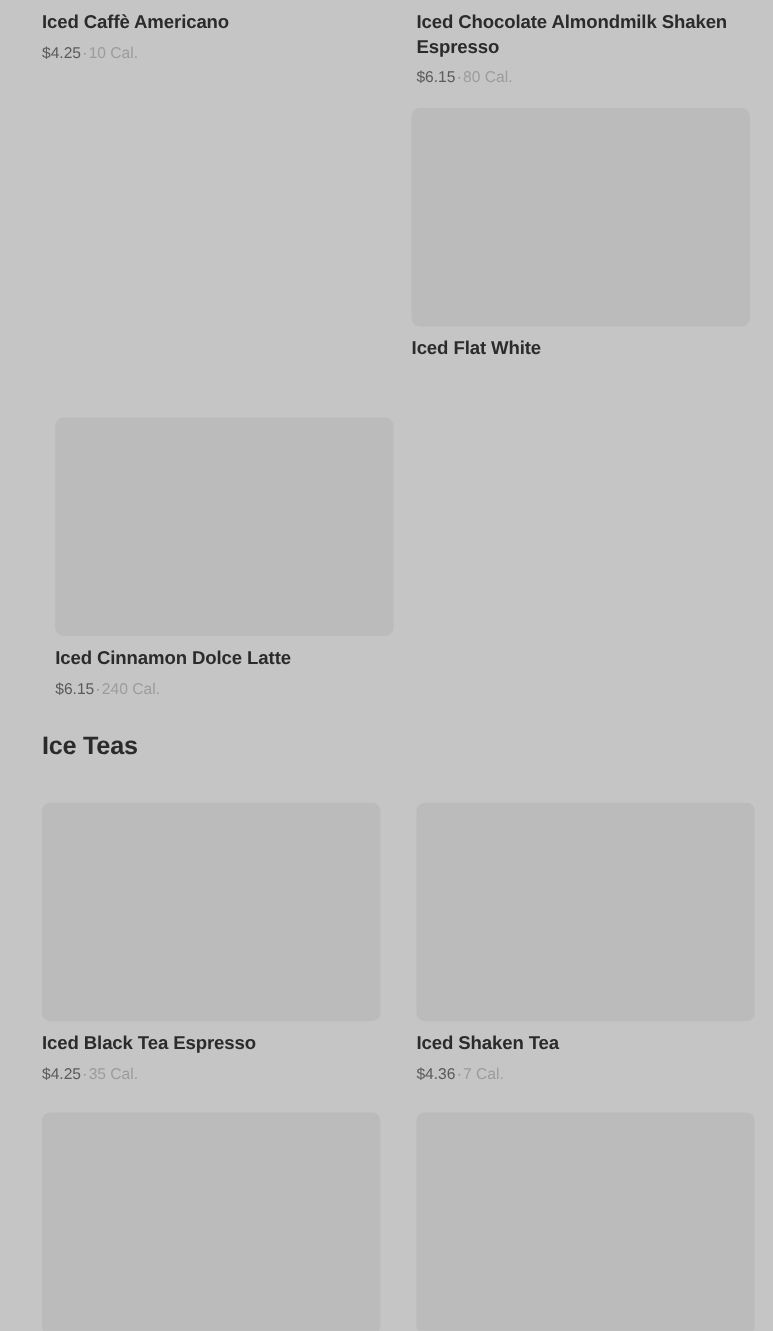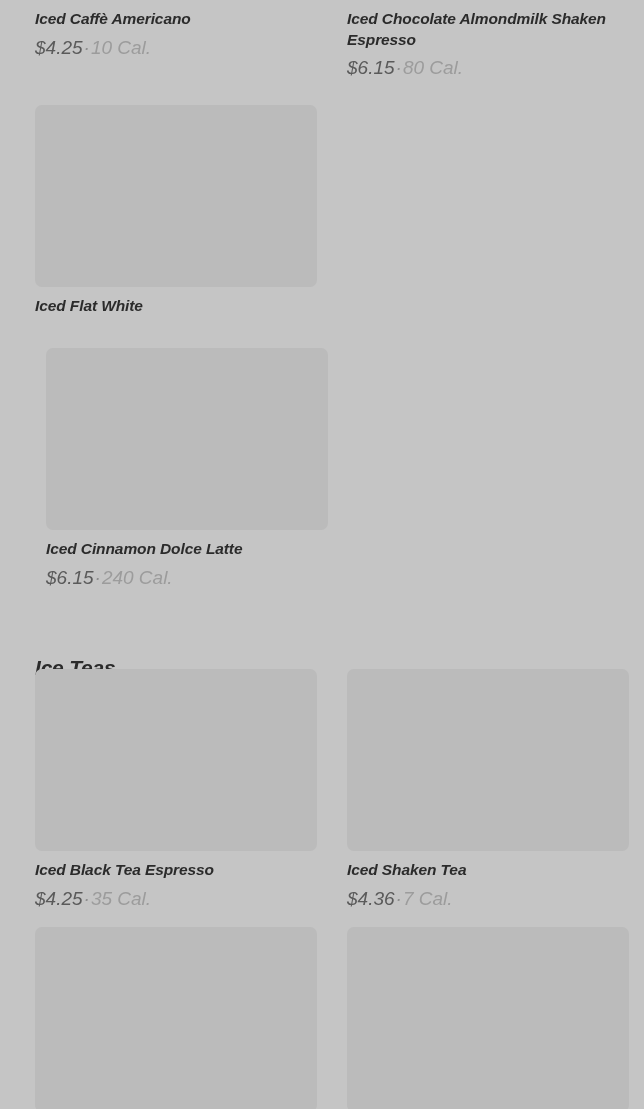--- a/index.html
+++ b/index.html
@@ -11,21 +11,20 @@
   body {
     background: #c5c5c5;
     font-family: "Liberation Sans", sans-serif;
     -webkit-font-smoothing: antialiased;
   }
   .page {
     position: relative;
     width: 644px;
     height: 1109px;
     overflow: hidden;
-    font-style: italic;
   }
   .row {
     display: flex;
     gap: 30px;
     width: 590px;
   }
   .card {
     width: 282px;
     flex: 0 0 282px;
   }
@@ -39,21 +38,21 @@
   .thumb.tall { height: 185px; }
   .title {
     font-size: 15.5px;
     font-weight: bold;
     color: #2b2b2b;
     line-height: 1.33;
     letter-spacing: -0.1px;
     margin-top: 9px;
   }
   .meta {
-    font-size: 19px;
+    font-size: 13px;
     line-height: 1.5;
     margin-top: 4px;
     white-space: nowrap;
   }
   .price { color: #5a5a5a; }
   .dot { color: #8f8f8f; padding: 0 1px; }
   .cal { color: #9c9c9c; }
   .section-title {
     font-size: 21px;
     font-weight: bold;
@@ -76,38 +75,38 @@
       </div>
     </div>
     <div class="card">
       <div class="title">Iced Chocolate Almondmilk Shaken Espresso</div>
       <div class="meta">
         <span class="price">$6.15</span><span class="dot">·</span><span class="cal">80 Cal.</span>
       </div>
     </div>
   </div>
 
-  <div class="blk row" style="top:105px;">
+  <div class="blk row" style="top:90px;justify-content:flex-end;">
     <div class="card">
       <div class="thumb"></div>
       <div class="title">Iced Flat White</div>
     </div>
   </div>
 
   <div class="blk row" style="top:348px;margin-left:11px;">
     <div class="card">
       <div class="thumb"></div>
       <div class="title">Iced Cinnamon Dolce Latte</div>
       <div class="meta">
         <span class="price">$6.15</span><span class="dot">·</span><span class="cal">240 Cal.</span>
       </div>
     </div>
   </div>
 
-  <div class="blk" style="top:656px;">
+  <div class="blk" style="top:610px;">
     <div class="section-title">Ice Teas</div>
   </div>
 
   <div class="blk row" style="top:669px;">
     <div class="card">
       <div class="thumb"></div>
       <div class="title">Iced Black Tea Espresso</div>
       <div class="meta">
         <span class="price">$4.25</span><span class="dot">·</span><span class="cal">35 Cal.</span>
       </div>

